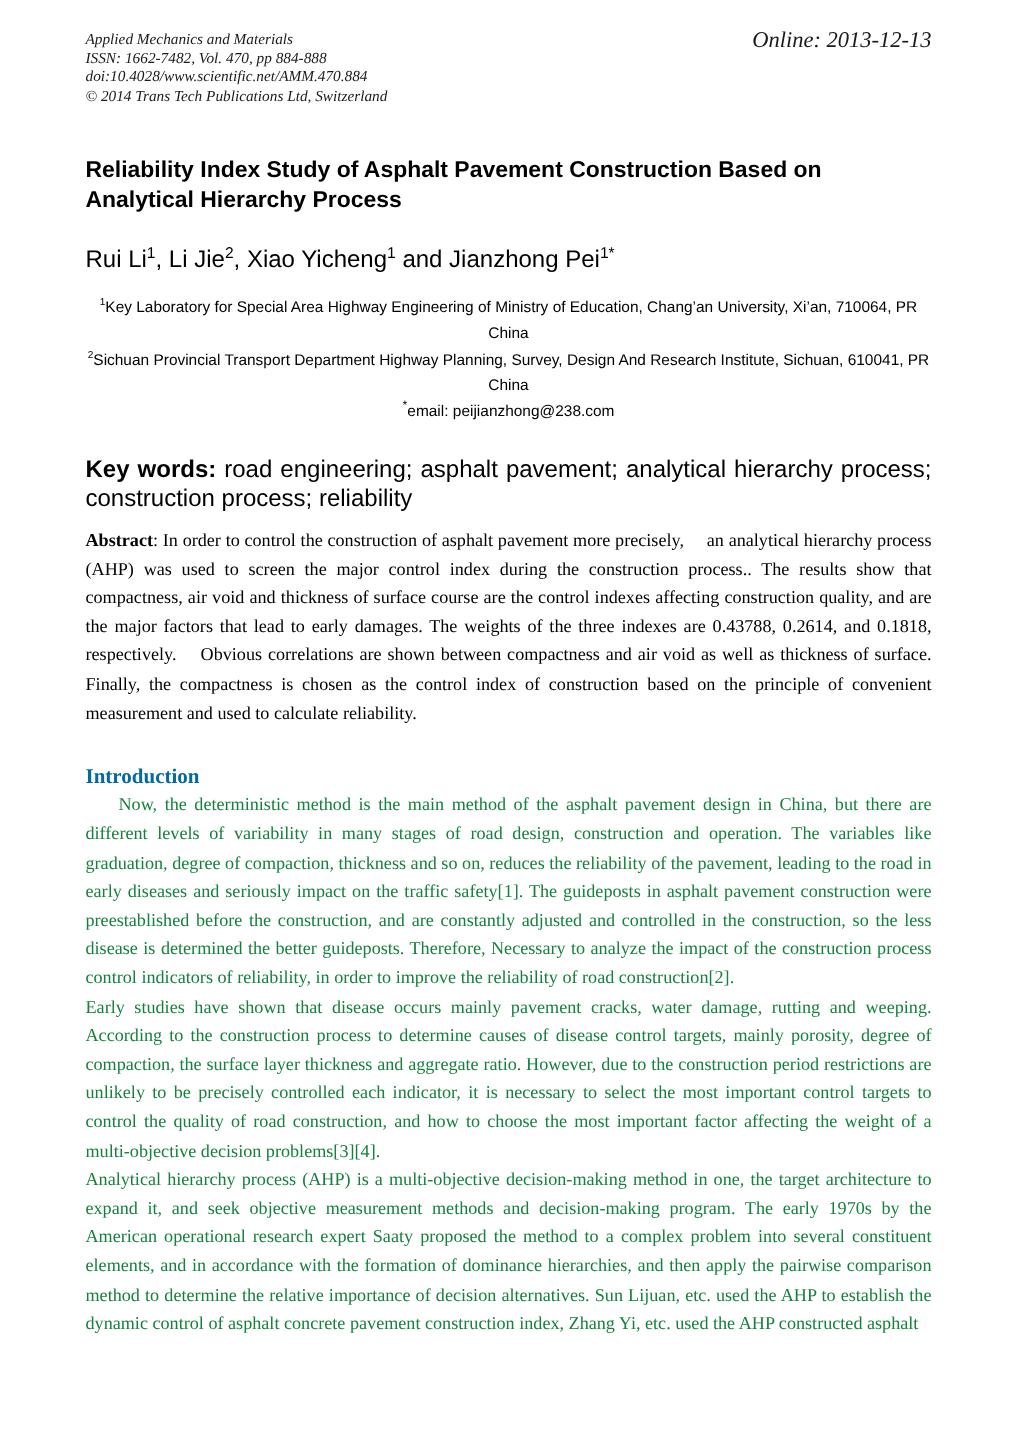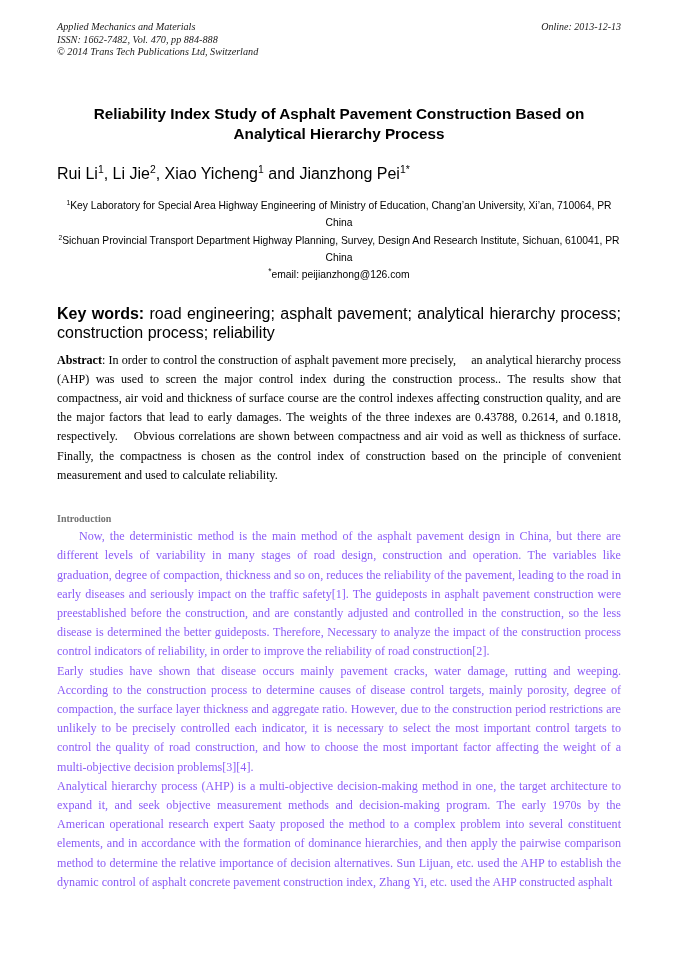--- a/index.html
+++ b/index.html
@@ -34,32 +34,31 @@
   }
   .journal-header .left-block {
     width: 420px;
   }
   .journal-header .online-date {
     position: absolute;
     right: 0;
     top: 0;
     font-family: "Liberation Serif", "DejaVu Serif", serif;
     font-style: italic;
-    font-size: 10px;
+    font-size: 15px;
     white-space: nowrap;
   }
   .jh-line { white-space: nowrap; }
 
   
   .paper-title {
     font-family: "Liberation Sans", "DejaVu Sans", sans-serif;
     font-weight: bold;
     font-size: 15.3px;
     line-height: 20px;
-    text-align: center;
     color: #000000;
     margin-top: 29px;
   }
   .paper-title .title-line-2 {
   }
 
   
   .authors {
     font-family: "Liberation Sans", "DejaVu Sans", sans-serif;
     font-size: 16px;
@@ -114,65 +113,66 @@
     margin-top: 8px;
   }
   .abstract .abs-label {
     font-weight: bold;
   }
 
   
   .section-heading {
     font-family: "Liberation Serif", "DejaVu Serif", serif;
     font-weight: bold;
-    font-size: 10px;
+    font-size: 14px;
     line-height: 17px;
-    color: #737373;
+    color: #0369a1;
     margin-top: 25px;
   }
   .body-para {
     font-family: "Liberation Serif", "DejaVu Serif", serif;
     font-size: 12.1px;
     line-height: 19.2px;
-    color: #8b5cf6;
+    color: #15803d;
     text-align: justify;
     margin: 0;
   }
   .body-para.indented {
     text-indent: 22px;
   }
 </style>
 </head>
 <body>
 
 <div class="page">
   <div class="content">
 
     <div class="journal-header">
       <div class="left-block">
         <div class="jh-line">Applied Mechanics and Materials</div>
         <div class="jh-line">ISSN: 1662-7482, Vol. 470, pp 884-888</div>
+        <div class="jh-line">doi:10.4028/www.scientific.net/AMM.470.884</div>
         <div class="jh-line">© 2014 Trans Tech Publications Ltd, Switzerland</div>
       </div>
       <div class="online-date">Online: 2013-12-13</div>
     </div>
 
     <div class="paper-title">
       <div class="title-line-1">Reliability Index Study of Asphalt Pavement Construction Based on</div>
       <div class="title-line-2">Analytical Hierarchy Process</div>
     </div>
 
     <div class="authors">
       <span><span>Rui Li</span><sup>1</sup></span><span>, </span><span><span>Li Jie</span><sup>2</sup></span><span>, </span><span><span>Xiao Yicheng</span><sup>1</sup></span><span>&nbsp;</span><span>and</span><span>&nbsp;</span><span><span>Jianzhong Pei</span><sup>1*</sup></span>
     </div>
 
     <div class="affiliations">
       <div class="affil"><sup>1</sup><span>Key Laboratory for Special Area Highway Engineering of Ministry of Education, Chang’an University, Xi’an, 710064, PR China</span></div>
       <div class="affil"><sup>2</sup><span>Sichuan Provincial Transport Department Highway Planning, Survey, Design And Research Institute, Sichuan, 610041, PR China</span></div>
-      <div class="affil affil-email"><sup>*</sup><span>email: peijianzhong@126.com</span></div>
+      <div class="affil affil-email"><sup>*</sup><span>email: peijianzhong@238.com</span></div>
     </div>
 
     <div class="keywords">
       <span class="kw-label">Key words:</span><span> </span><span>road engineering; asphalt pavement; analytical hierarchy process; construction process; reliability</span>
     </div>
 
     <div class="abstract">
       <span class="abs-label">Abstract</span><span>: In order to control the construction of asphalt pavement more precisely,  an analytical hierarchy process (AHP) was used to screen the major control index during the construction process.. The results show that compactness, air void and thickness of surface course are the control indexes affecting construction quality, and are the major factors that lead to early damages. The weights of the three indexes are 0.43788, 0.2614, and 0.1818, respectively.  Obvious correlations are shown between compactness and air void as well as thickness of surface. Finally, the compactness is chosen as the control index of construction based on the principle of convenient measurement and used to calculate reliability.</span>
     </div>
 

